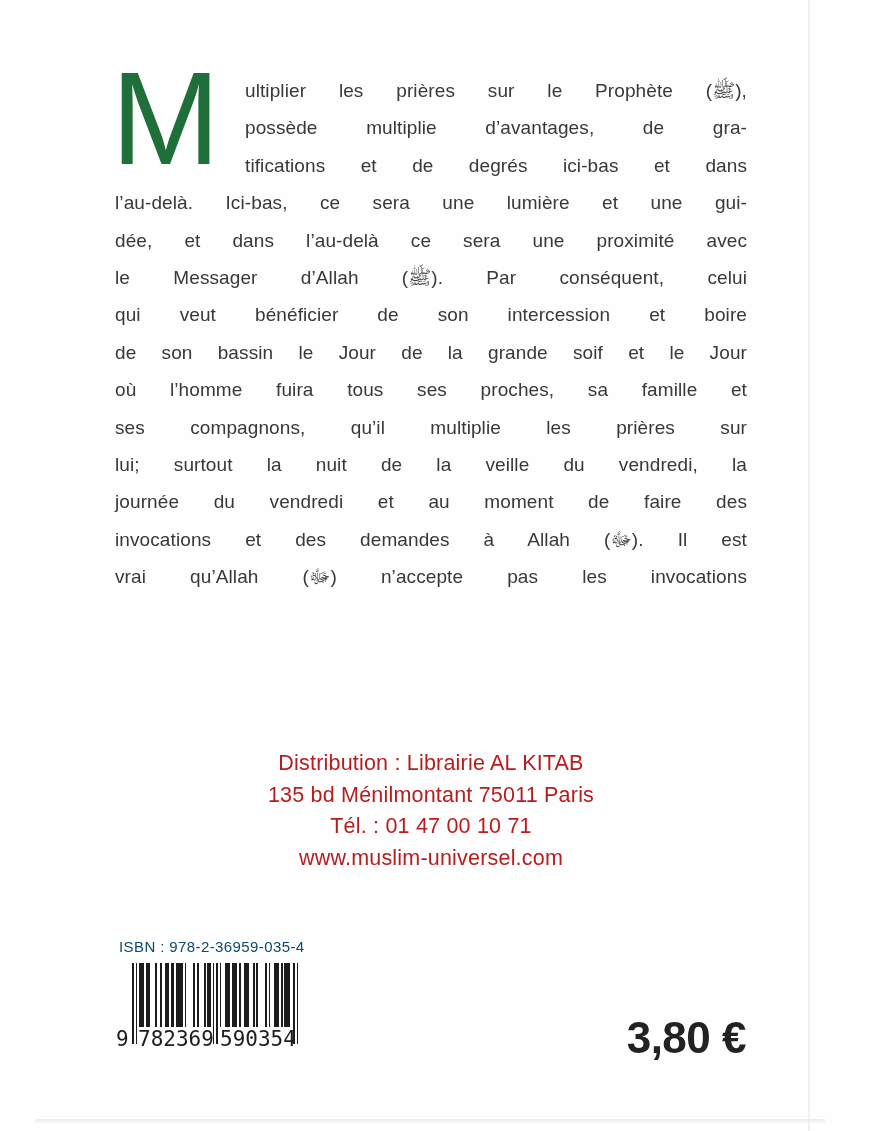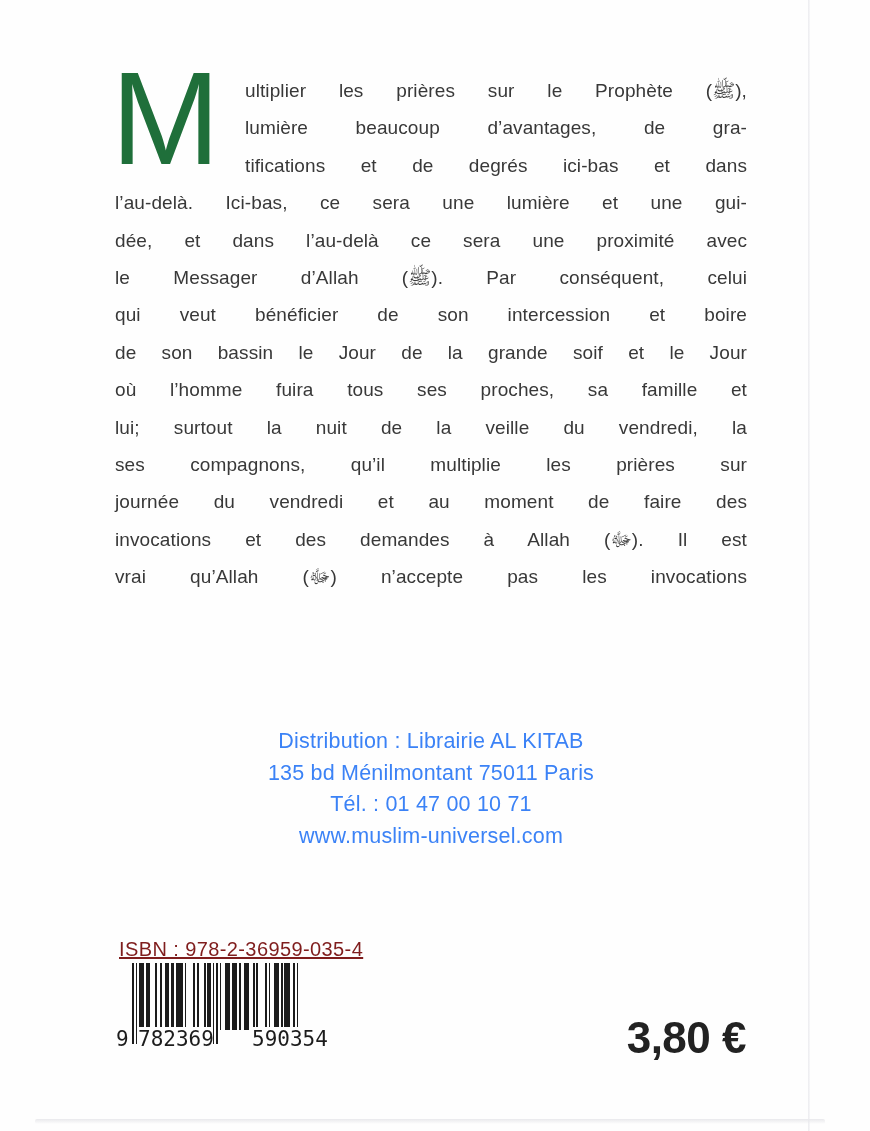--- a/index.html
+++ b/index.html
@@ -36,72 +36,72 @@
   }
   .bline{
     font-size:19px;line-height:37.4px;height:37.4px;
     text-align:justify;text-align-last:justify;
     white-space:normal;overflow:visible;
     letter-spacing:0.1px;
   }
   .bline.indent{margin-left:130px;}
   
   .dist{
-    position:absolute;left:115px;top:726px;width:632px;
-    text-align:center;color:#3b82f6;
+    position:absolute;left:115px;top:748px;width:632px;
+    text-align:center;color:#b91c1c;
   }
   .dist div{
     font-size:21.5px;line-height:31.5px;letter-spacing:0.2px;
   }
   
   .isbn{
     position:absolute;left:119px;top:938px;
-    font-size:20px;color:#7f1d1d;letter-spacing:0.4px;text-decoration:underline;
+    font-size:15px;color:#0c4a6e;letter-spacing:0.4px;
   }
   .barcode{
     position:absolute;left:132px;top:963px;width:167px;height:88px;
   }
   .bars{position:absolute;left:0;top:0;width:167px;height:81px;}
   .bar{position:absolute;top:0;height:67px;}
   .bar.tall{height:81px;}
   .bd{
     position:absolute;top:64px;
     font-family:"DejaVu Sans Mono", monospace;
     font-size:21px;color:#1c1c1c;background:#fefefe;
     line-height:24px;
   }
   .bd-first{left:-16px;}
   .bd-g1{left:6px;width:73px;text-align:center;}
-  .bd-g2{left:88px;width:73px;text-align:center;margin-left:32px;}
+  .bd-g2{left:88px;width:73px;text-align:center;}
   
   .price{
     position:absolute;top:1013px;right:124px;
     font-size:44px;font-weight:700;color:#222;
     letter-spacing:-0.5px;
     text-align:right;
   }
 </style>
 </head>
 <body>
 
 <div class="scan">
 
   <div class="text-block" style="color: rgb(56, 56, 56);">
     <span class="dropcap" style="color: rgb(31, 111, 58);">M</span>
     <div class="bline indent">ultiplier les prières sur le Prophète (ﷺ),</div>
-    <div class="bline indent">lumière beaucoup d’avantages, de gra-</div>
+    <div class="bline indent">possède multiplie d’avantages, de gra-</div>
     <div class="bline indent">tifications et de degrés ici-bas et dans</div>
     <div class="bline">l’au-delà. Ici-bas, ce sera une lumière et une gui-</div>
     <div class="bline">dée, et dans l’au-delà ce sera une proximité avec</div>
     <div class="bline">le Messager d’Allah (ﷺ). Par conséquent, celui</div>
     <div class="bline">qui veut bénéficier de son intercession et boire</div>
     <div class="bline">de son bassin le Jour de la grande soif et le Jour</div>
     <div class="bline">où l’homme fuira tous ses proches, sa famille et</div>
+    <div class="bline">ses compagnons, qu’il multiplie les prières sur</div>
     <div class="bline">lui; surtout la nuit de la veille du vendredi, la</div>
-    <div class="bline">ses compagnons, qu’il multiplie les prières sur</div>
     <div class="bline">journée du vendredi et au moment de faire des</div>
     <div class="bline">invocations et des demandes à Allah (ﷻ). Il est</div>
     <div class="bline">vrai qu’Allah (ﷻ) n’accepte pas les invocations</div>
   </div>
 
   <div class="dist">
     <div>Distribution : Librairie AL KITAB</div>
     <div>135 bd Ménilmontant 75011 Paris</div>
     <div>Tél. : 01 47 00 10 71</div>
     <div>www.muslim-universel.com</div>

